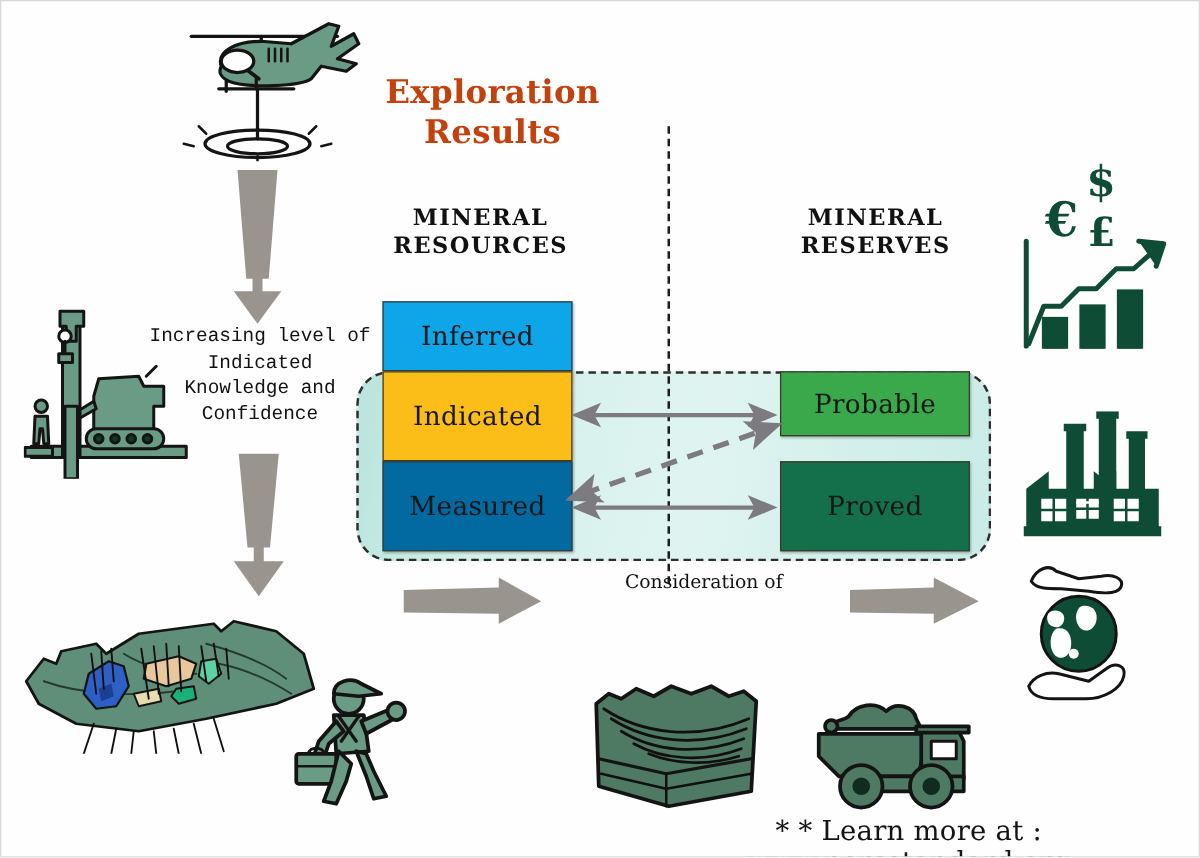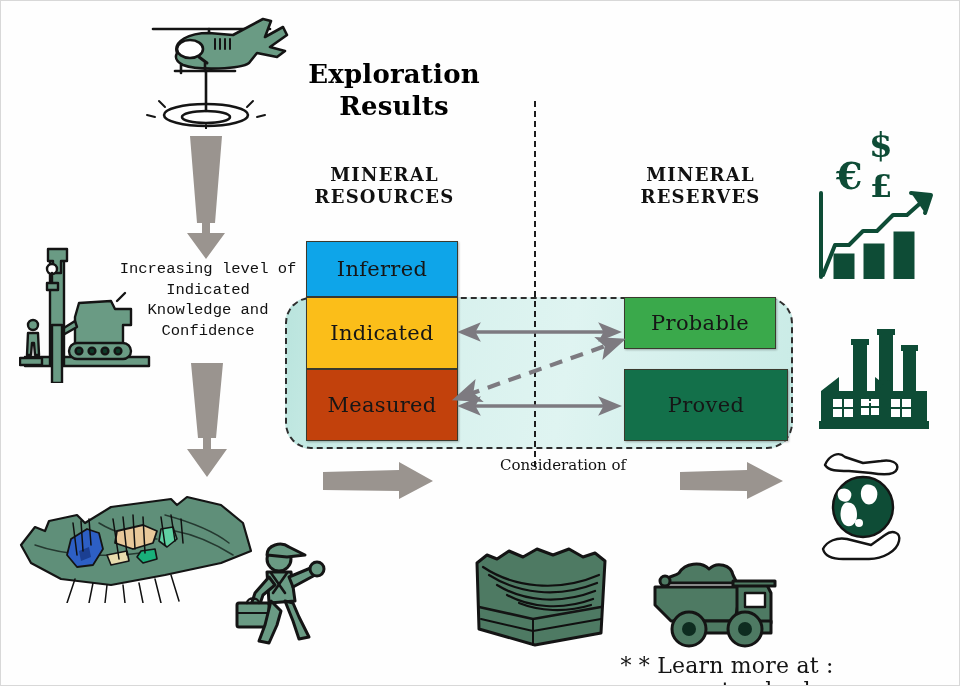--- a/index.html
+++ b/index.html
@@ -15,21 +15,21 @@
     overflow:hidden;
     border:1px solid #d8d8d8;
     box-sizing:border-box;
   }
   .abs{position:absolute;}
 
   
   .title-exploration{
     left:288px;top:58px;width:210px;
     text-align:center;
-    font-size:26px;font-weight:bold;color:#000000;
+    font-size:26px;font-weight:bold;color:#c2410c;
     line-height:1.22;
     letter-spacing:.2px;
   }
   .heading{
     text-align:center;
     font-size:18px;font-weight:bold;color:#111;
     line-height:1.2;letter-spacing:1.2px;
   }
   .heading-resources{left:276px;top:163px;width:215px;}
   .heading-reserves{left:592px;top:163px;width:215px;}
@@ -70,23 +70,23 @@
   .cbox{
     box-sizing:border-box;
     border:1.6px solid #3a3a2e;
     display:flex;align-items:center;justify-content:center;
     font-size:21px;color:#161616;
     letter-spacing:.3px;
     box-shadow:1px 1px 2px rgba(0,0,0,.28);
   }
   .box-inferred{left:305px;top:240px;width:152px;height:56px;background:#0ea5e9;}
   .box-indicated{left:305px;top:296px;width:152px;height:72px;background:#fbbe19;}
-  .box-measured{left:305px;top:368px;width:152px;height:72px;background:#c2410c;}
+  .box-measured{left:305px;top:368px;width:152px;height:72px;background:#0369a1;}
   .box-probable{left:623px;top:296px;width:152px;height:52px;background:#3aa94b;}
-  .box-proved{left:623px;top:368px;width:164px;height:72px;background:#13704a;}
+  .box-proved{left:623px;top:368px;width:152px;height:72px;background:#13704a;}
 
   
   svg.layer{position:absolute;left:0;top:0;width:960px;height:686px;pointer-events:none;}
   svg.icon{position:absolute;}
 </style>
 </head>
 <body>
 
 <div id="stage">
 

